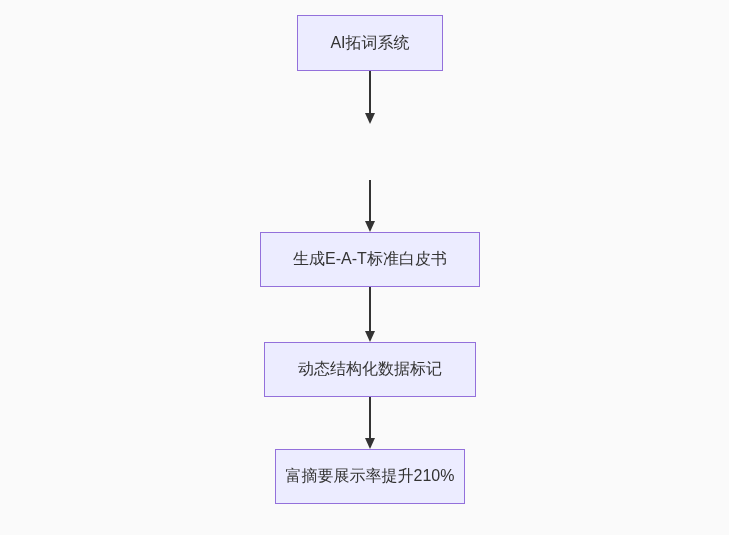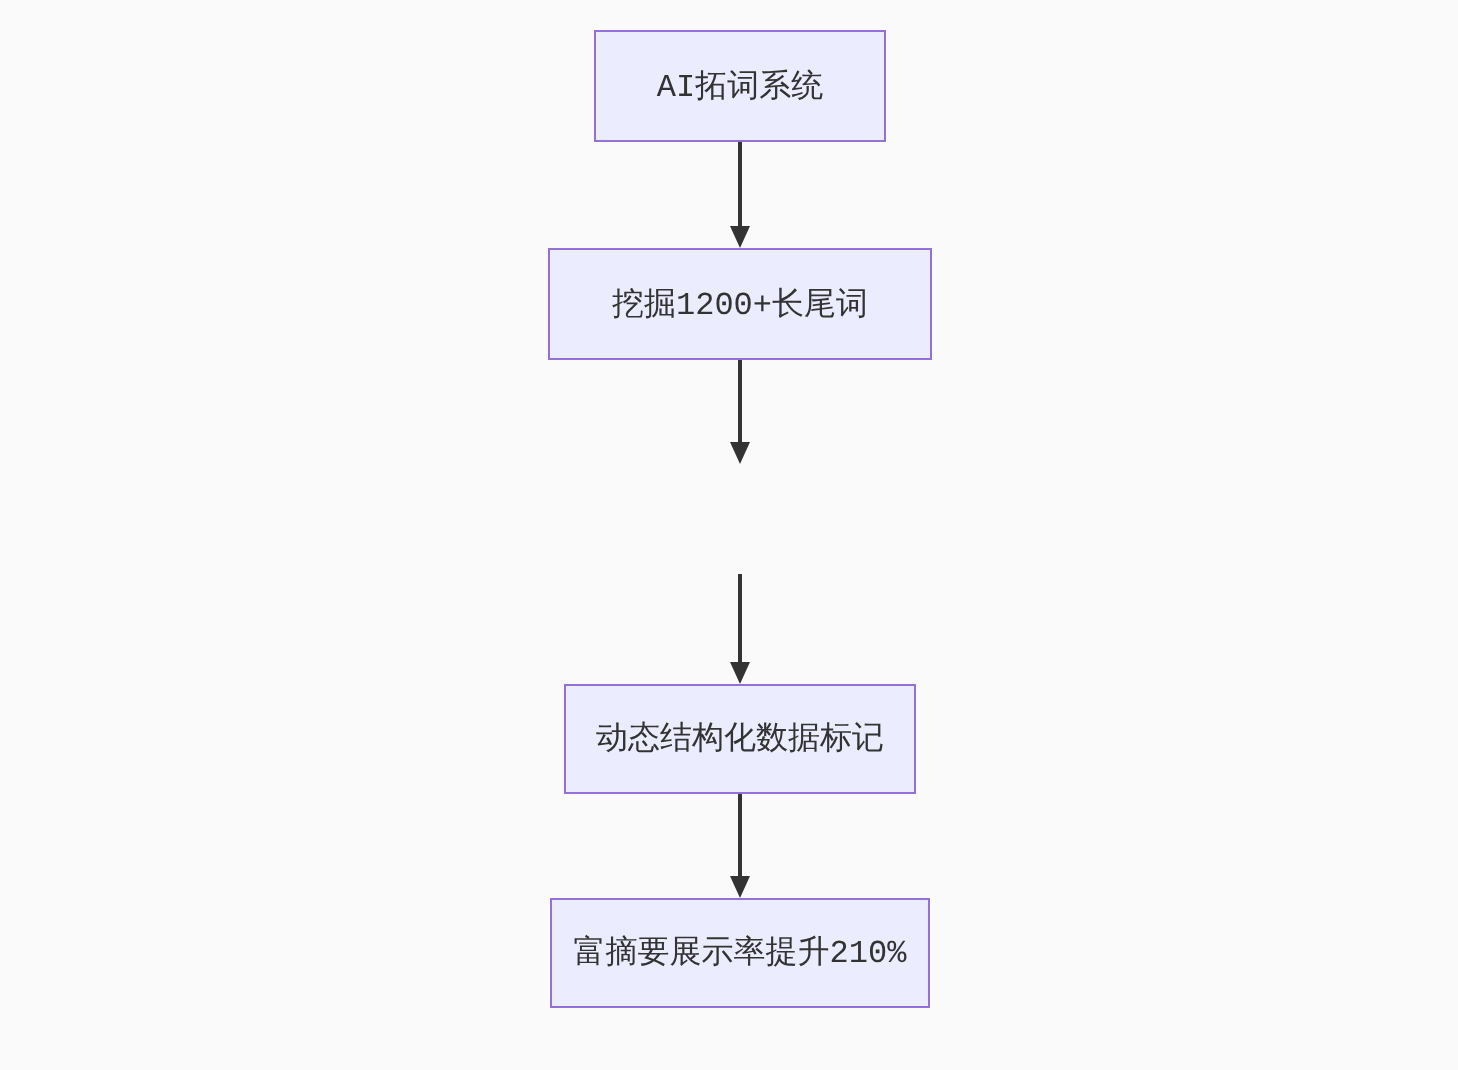--- a/index.html
+++ b/index.html
@@ -19,21 +19,20 @@
     transform: translateX(-50%);
     background: var(--node-fill, #ececff);
     border: 1px solid var(--node-border, #9370db);
     color: var(--text, #333333);
     font-size: 16px;
     display: flex;
     align-items: center;
     justify-content: center;
     text-align: center;
     white-space: nowrap;
-    font-family: Liberation Mono, monospace;
   }
   .edge {
     position: absolute;
     left: 370px;
     transform: translateX(-50%);
     display: flex;
     flex-direction: column;
     align-items: center;
   }
   .edge .line {
@@ -56,36 +55,36 @@
 
   <div class="node" style="top:15px; width:146px; height:56px;">
     <span>AI拓词系统</span>
   </div>
 
   <div class="edge" style="top:71px; height:53px;">
     <div class="line"></div>
     <div class="arrowhead"></div>
   </div>
 
-  <div class="node" style="top:124px; width:192px; height:56px;">
-    <span>挖掘1200+长尾词</span>
-  </div>
 
   <div class="edge" style="top:180px; height:52px;">
     <div class="line"></div>
     <div class="arrowhead"></div>
   </div>
 
+  <div class="node" style="top:232px; width:220px; height:55px;">
+    <span>生成E-A-T标准白皮书</span>
+  </div>
 
   <div class="edge" style="top:287px; height:55px;">
     <div class="line"></div>
     <div class="arrowhead"></div>
   </div>
 
-  <div class="node" style="top:342px; width:176px; height:55px;">
+  <div class="node" style="top:342px; width:212px; height:55px;">
     <span>动态结构化数据标记</span>
   </div>
 
   <div class="edge" style="top:397px; height:52px;">
     <div class="line"></div>
     <div class="arrowhead"></div>
   </div>
 
   <div class="node" style="top:449px; width:190px; height:55px;">
     <span>富摘要展示率提升210%</span>

